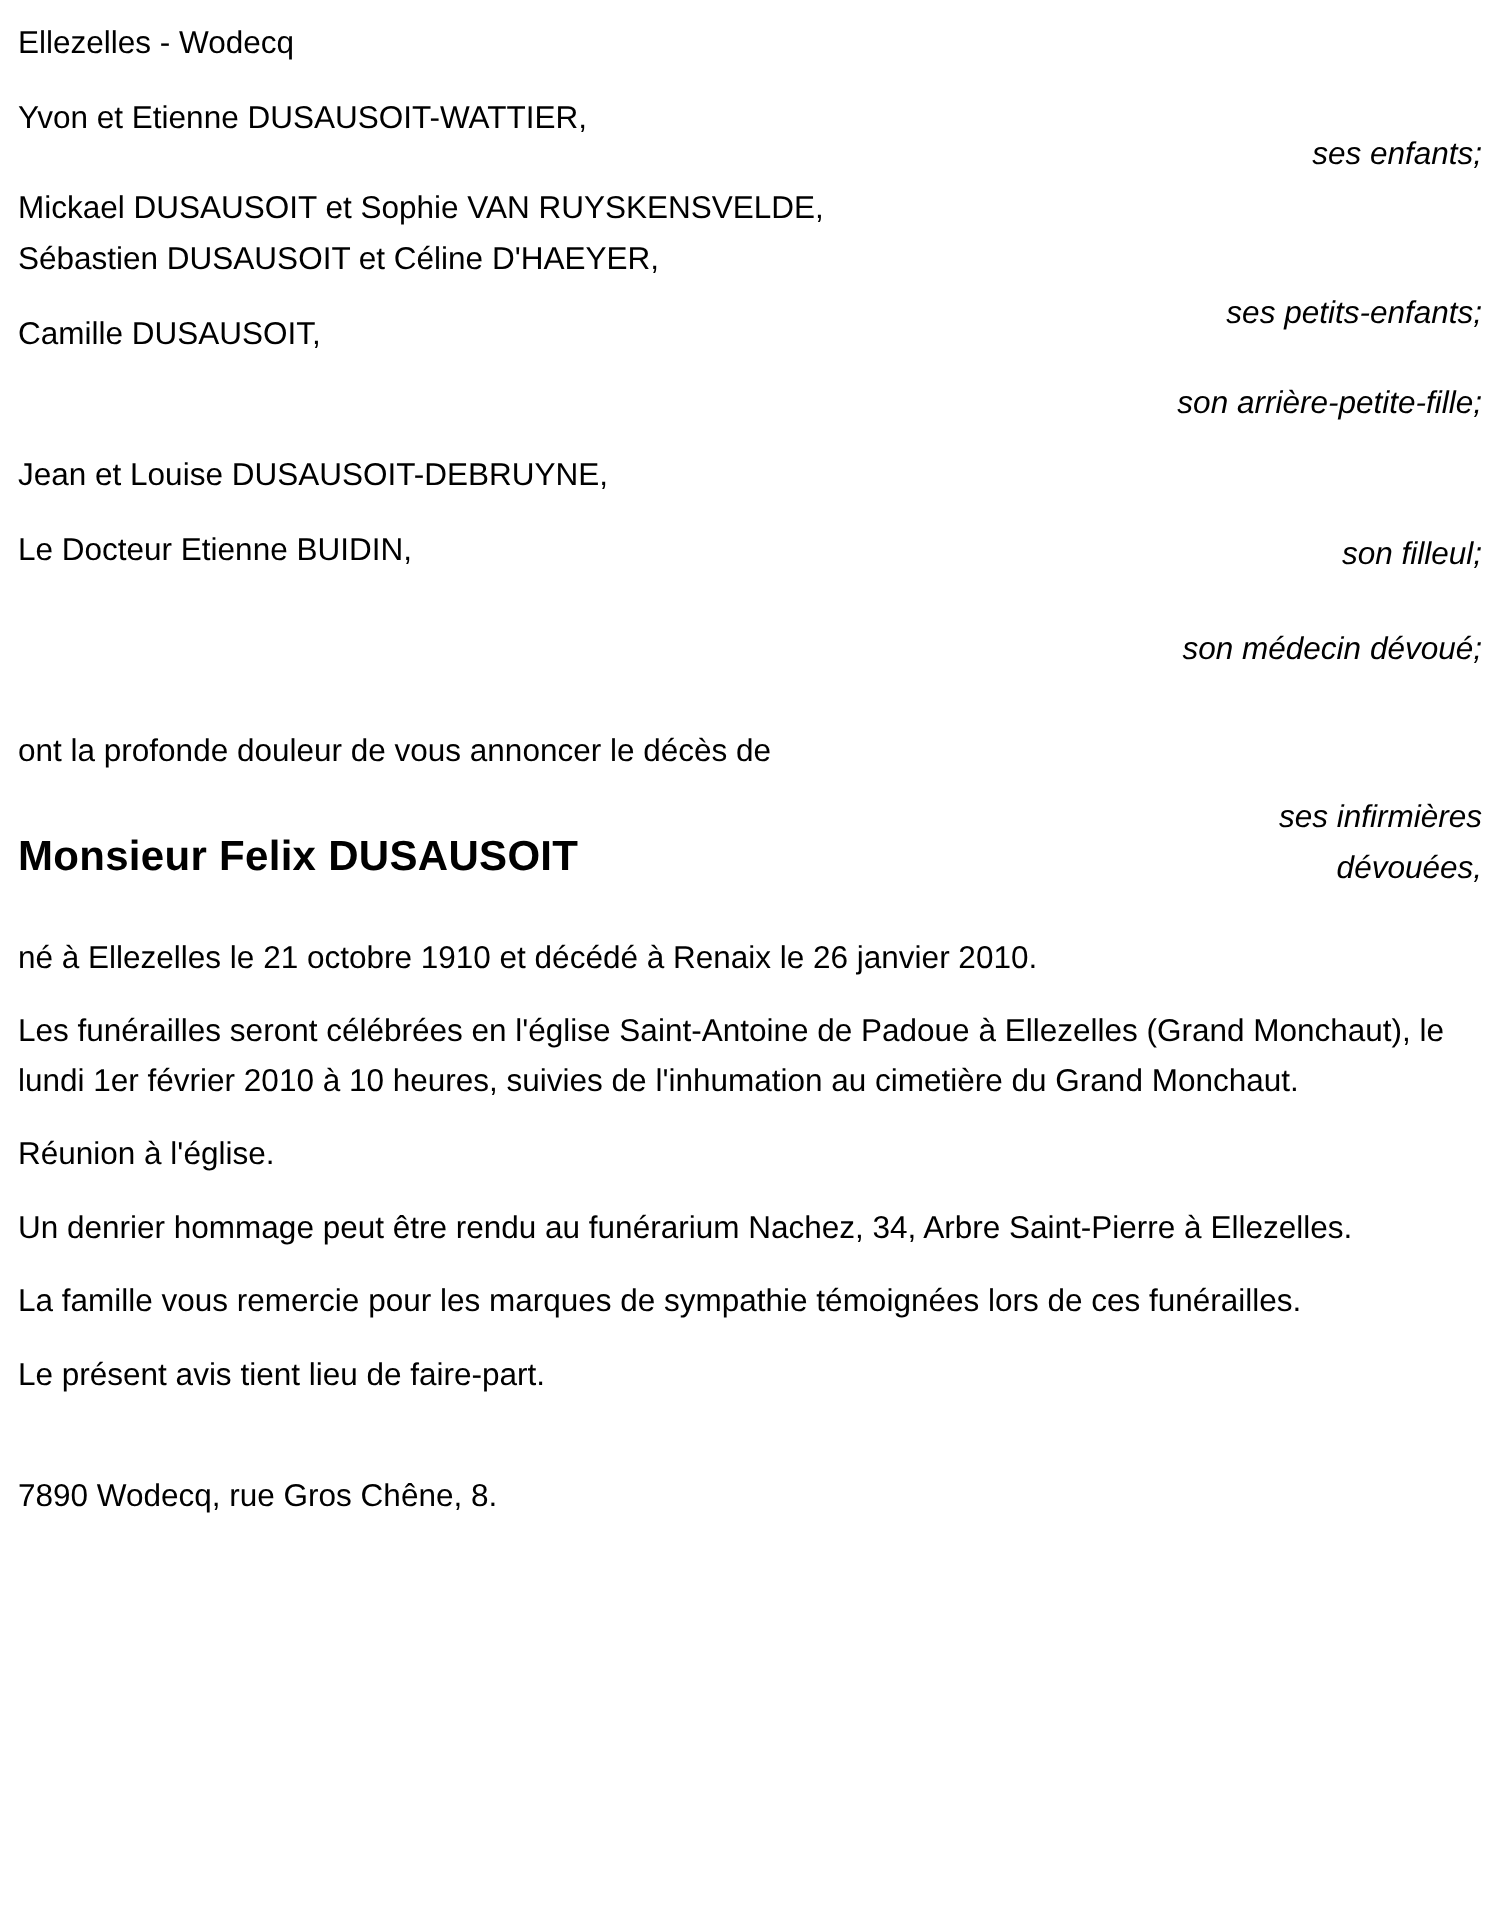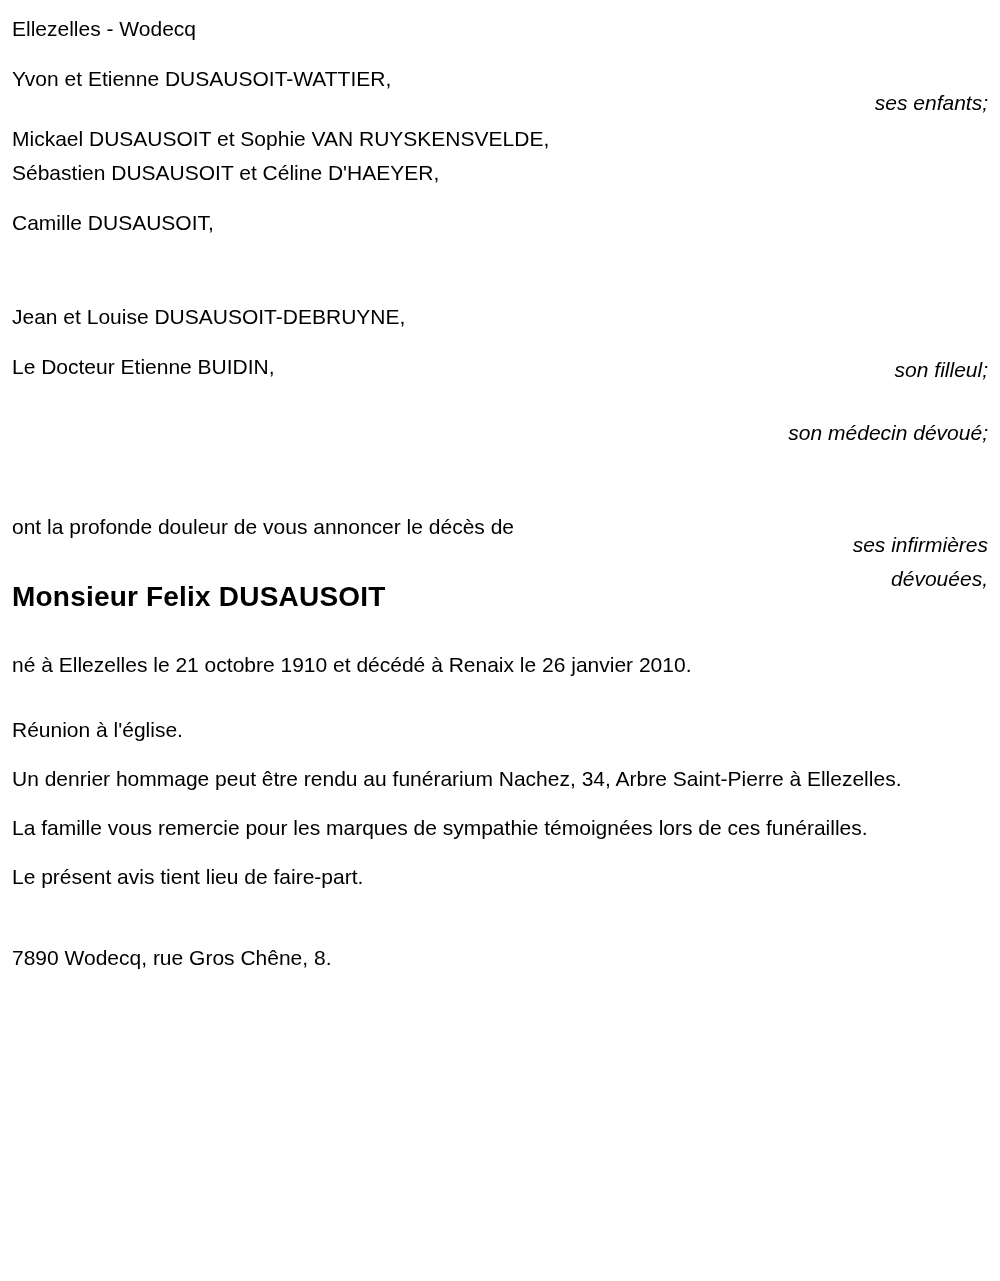--- a/index.html
+++ b/index.html
@@ -45,21 +45,20 @@
     font-size: 21px;
     line-height: 34px;
     white-space: nowrap;
   }
   .gap-sm { height: 16px; }
   .gap-md { height: 26px; }
 
   .announce-line {
     font-size: 21px;
     line-height: 34px;
-    margin-top: 26px;
   }
 
   
   .deceased-name {
     font-size: 28px;
     font-weight: bold;
     line-height: 34px;
     letter-spacing: 0.2px;
   }
 
@@ -75,20 +74,22 @@
   }
 </style>
 </head>
 <body>
 
 <div class="page">
 
   <div class="notice-head">
 
     <div class="relation" style="top:74px;">ses enfants;</div>
+    <div class="relation" style="top:180px;">ses petits-enfants;</div>
+    <div class="relation" style="top:240px; width:250px;">son arrière-petite-fille;</div>
     <div class="relation" style="top:341px;">son filleul;</div>
     <div class="relation" style="top:404px; width:200px;">son médecin dévoué;</div>
     <div class="relation" style="top:516px; width:205px;">ses infirmières dévouées,</div>
 
     <div class="names-col">
       <div class="name-line">Ellezelles - Wodecq</div>
       <div class="gap-sm"></div>
       <div class="name-line">Yvon et Etienne DUSAUSOIT-WATTIER,</div>
 
       <div class="gap-md"></div>
@@ -114,20 +115,21 @@
   <div style="height:36px;"></div>
 
   <div class="deceased-name">Monsieur Felix DUSAUSOIT</div>
 
   <div style="height:34px;"></div>
 
   <div class="body-para">né à Ellezelles le 21 octobre 1910 et décédé à Renaix le 26 janvier 2010.</div>
 
   <div style="height:16px;"></div>
 
+  <div class="body-para">Les funérailles seront célébrées en l'église Saint-Antoine de Padoue à Ellezelles (Grand Monchaut), le lundi 1er février 2010 à 10 heures, suivies de l'inhumation au cimetière du Grand Monchaut.</div>
 
   <div style="height:16px;"></div>
 
   <div class="body-para">Réunion à l'église.</div>
 
   <div style="height:16px;"></div>
 
   <div class="body-para">Un denrier hommage peut être rendu au funérarium Nachez, 34, Arbre Saint-Pierre à Ellezelles.</div>
 
   <div style="height:16px;"></div>

